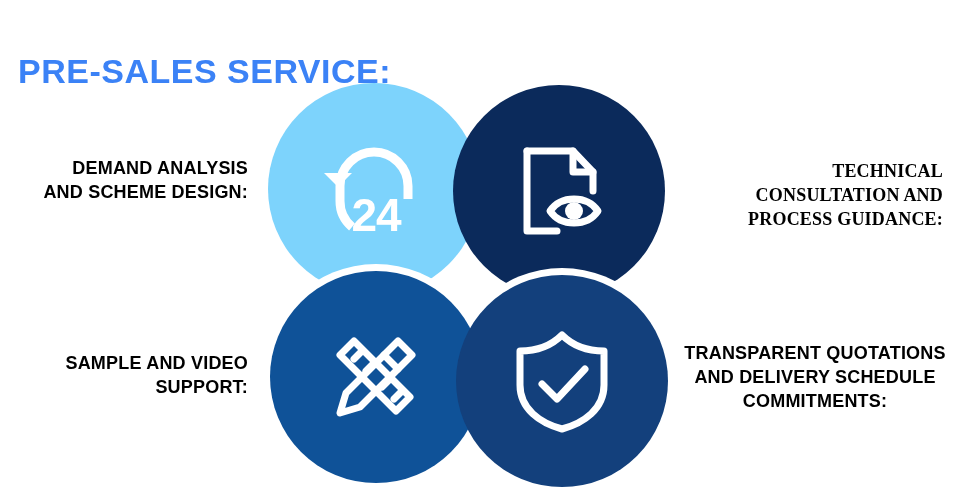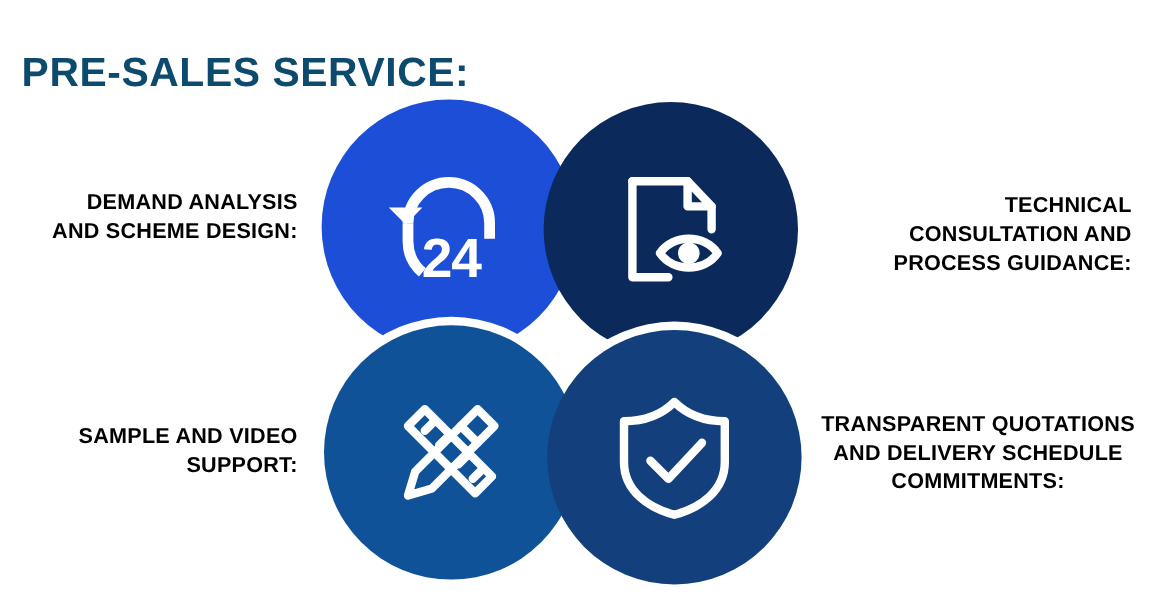--- a/index.html
+++ b/index.html
@@ -12,25 +12,25 @@
     height: 498px;
     position: relative;
     overflow: hidden;
     font-family: "Liberation Sans", sans-serif;
     -webkit-font-smoothing: antialiased;
   }
 
   #page-title {
     position: absolute;
     left: 18px;
-    top: 20px;
+    top: 30px;
     font-size: 34px;
     font-weight: bold;
     letter-spacing: 0.5px;
-    color: #0c4a6e;
+    color: #3b82f6;
     line-height: 1.1;
     white-space: nowrap;
   }
 
   
   #circle-cluster {
     position: absolute;
     left: 268px;
     top: 83px;
     width: 400px;
@@ -46,21 +46,21 @@
   .petal .glyph {
     position: absolute;
     left: 0; top: 0; right: 0; bottom: 0;
     display: flex;
     align-items: center;
     justify-content: center;
   }
   .petal svg { display: block; }
 
   
-  #petal-tl { left: 0px;   top: 0px;   background: #1d4ed8; z-index: 1; text-align: center; }
+  #petal-tl { left: 0px;   top: 0px;   background: #7dd3fc; z-index: 1; text-align: center; }
   #petal-tr { left: 185px; top: 2px;   background: #0b2a5b; z-index: 2; }
   #petal-bl { left: 2px;   top: 188px; background: #0f5298; z-index: 3; }
   #petal-br { left: 188px; top: 192px; background: #13407c; z-index: 4; }
 
   
   .halo {
     position: absolute;
     border-radius: 50%;
     background: #ffffff;
   }
@@ -88,20 +88,21 @@
     right: 712px;
     top: 352px;
     text-align: right;
     width: 260px;
   }
   #label-technical {
     left: 727px;
     top: 160px;
     text-align: right;
     width: 216px;
+    font-family: Liberation Serif, serif;
   }
   #label-transparent {
     left: 669px;
     top: 342px;
     text-align: center;
     width: 292px;
   }
 </style>
 </head>
 <body>

